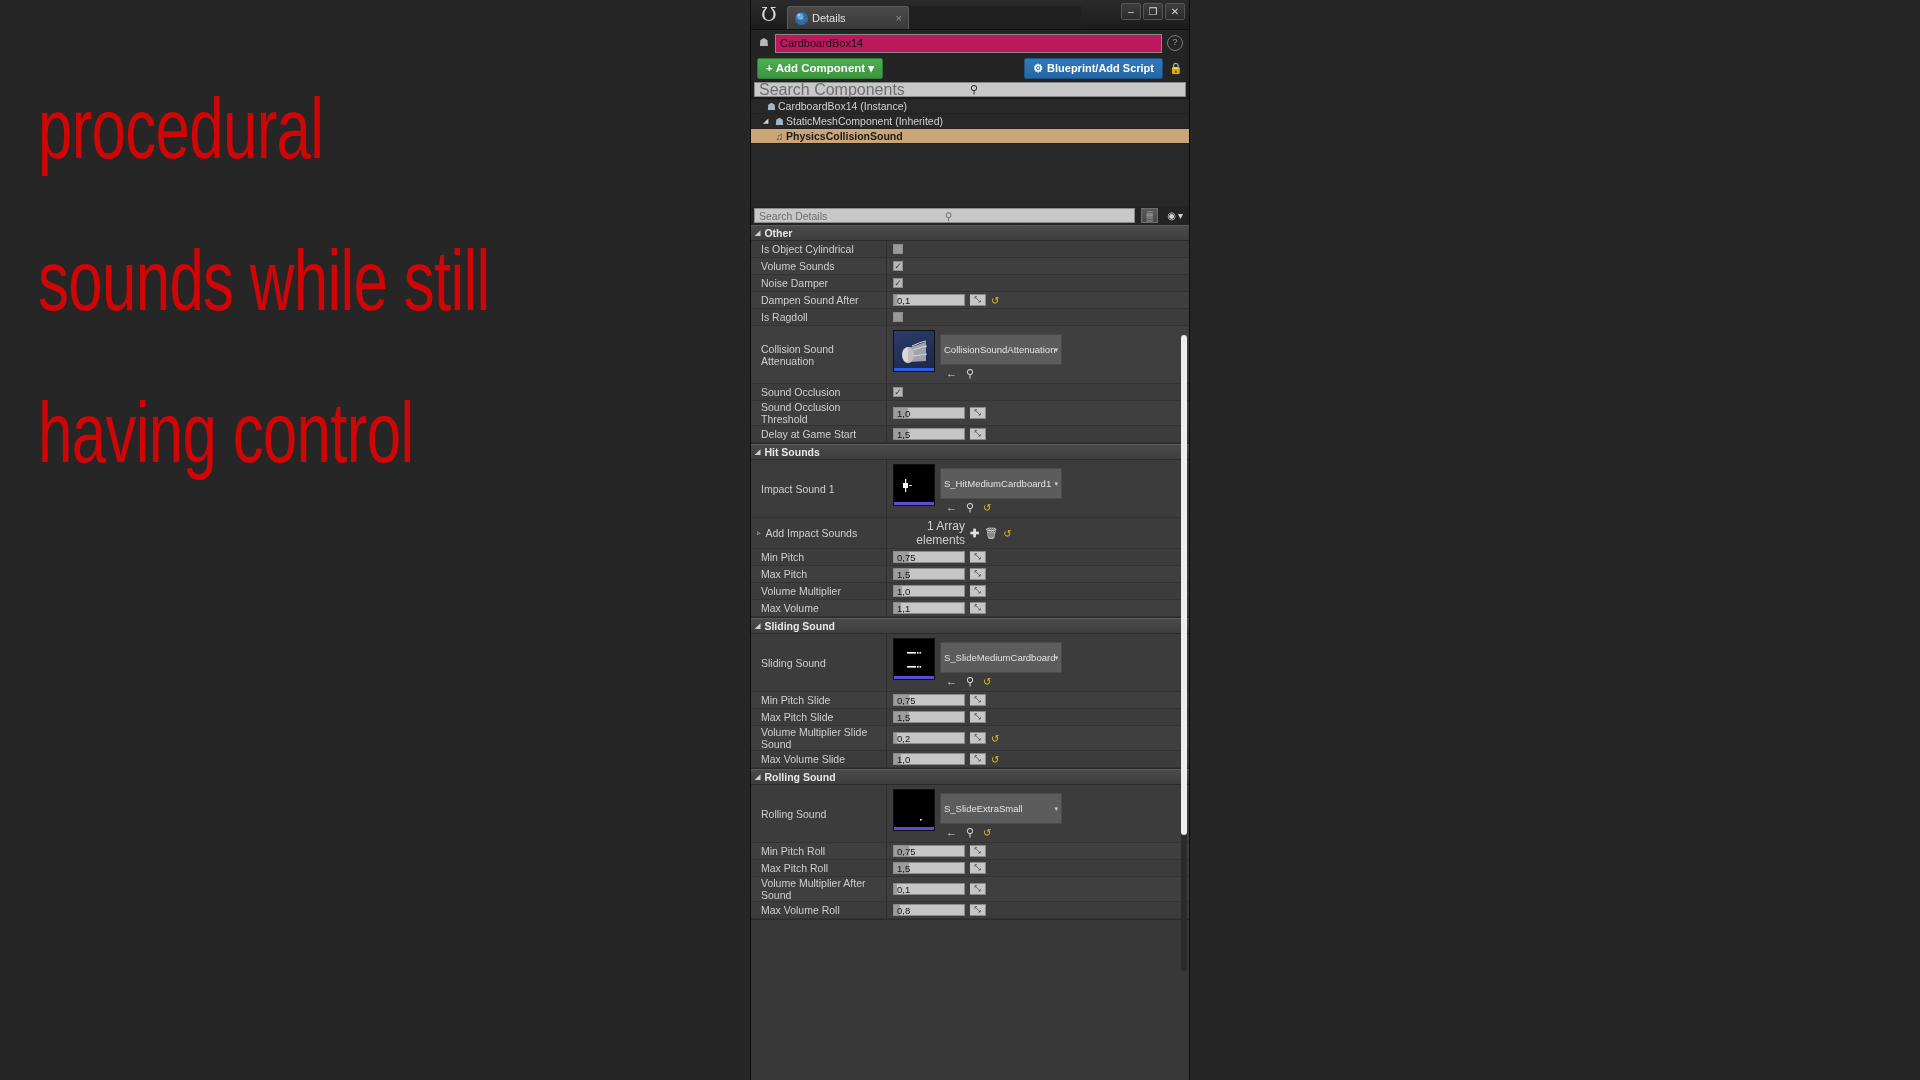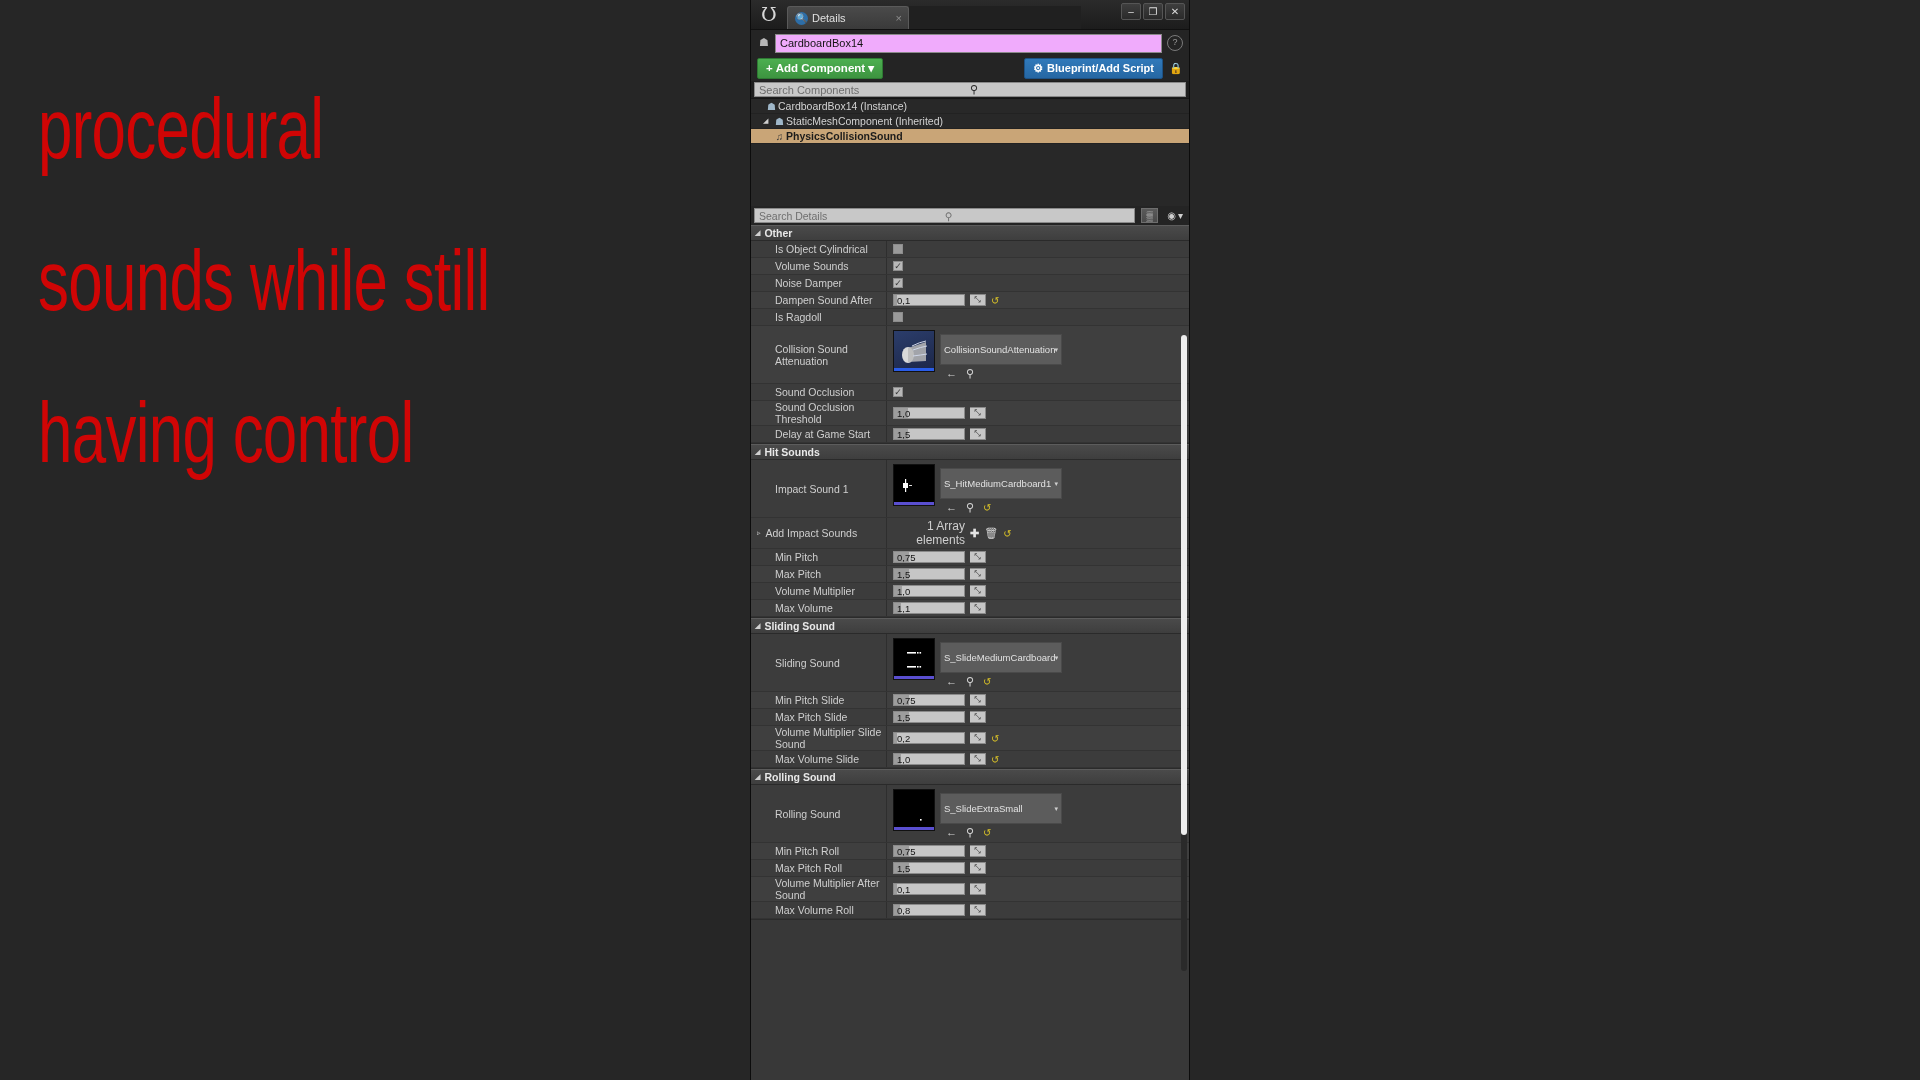--- a/index.html
+++ b/index.html
@@ -69,21 +69,21 @@
     color:#dcdcdc;font-size:10px;line-height:1;
   }
 
   
   .namerow{
     display:flex;align-items:center;height:20px;
     padding:3px 6px 2px 6px;background:#242424;
   }
   .namerow .nicon{width:14px;height:14px;margin-right:4px;color:#b8b8b8;font-size:11px;text-align:center;}
   .nameinput{
-    flex:1;height:19px;background:#f0abfc;border:1px solid #8a8a8a;
+    flex:1;height:19px;background:#be185d;border:1px solid #8a8a8a;
     font-size:11px;color:#141414;padding:0 4px;line-height:16px;
     box-sizing:border-box;
   }
   .helpbtn{
     width:14px;height:14px;border-radius:50%;border:1px solid #7a7a7a;
     margin-left:5px;color:#9a9a9a;font-size:9px;text-align:center;line-height:13px;
   }
 
   
   .toolbar{display:flex;align-items:center;height:22px;padding:2px 6px;background:#242424;gap:6px;}
@@ -102,21 +102,21 @@
     padding:0 8px;height:19px;line-height:19px;
     display:flex;align-items:center;gap:4px;
   }
   .lockicon{width:14px;color:#9a9a9a;font-size:11px;text-align:right;}
 
   
   .searchcomp{
     margin:1px 3px;height:15px;background:#c8c8c8;border:1px solid #8a8a8a;
     display:flex;align-items:center;padding:0 4px;box-sizing:border-box;
   }
-  .searchcomp span{font-size:11px;color:#6e6e6e;flex:1;}
+  .searchcomp span{font-size:16px;color:#6e6e6e;flex:1;}
   .searchcomp .mag{font-size:11px;color:#2a2a2a;}
 
   
   .tree{background:#282828;border-top:1px solid #161616;min-height:78px;}
   .trow{display:flex;align-items:center;height:14px;font-size:10.5px;color:#d2d2d2;
         border-bottom:1px solid #222;padding-left:4px;}
   .trow.sel{background:#c9a577;color:#1b1b1b;font-weight:bold;}
   .trow .arrow{width:10px;font-size:7px;color:#cfcfcf;}
   .trow .ticon{width:13px;text-align:center;font-size:10px;color:#9fb7c9;}
   .trow.sel .ticon{color:#3c3c3c;}
@@ -145,21 +145,21 @@
     font-size:10.5px;font-weight:bold;color:#e8e8e8;
   }
   .cathead .ca{font-size:7px;margin-right:4px;color:#d0d0d0;}
   .catbody{background:#3c3c3c;border-bottom:1px solid #2b2b2b;}
   .prow{
     display:flex;align-items:center;min-height:16px;
     border-bottom:1px solid #333;
   }
   .prow:nth-child(even){background:#3f3f3f;}
   .plabel{
-    width:136px;min-width:136px;padding-left:24px;box-sizing:border-box;
+    width:136px;min-width:136px;padding-left:10px;box-sizing:border-box;
     font-size:10.5px;color:#cfcfcf;
     border-right:1px solid #2e2e2e;align-self:stretch;
     display:flex;align-items:center;
   }
   .pval{flex:1;display:flex;align-items:center;padding:1px 0 1px 6px;gap:5px;}
 
   .cb{
     width:10px;height:10px;background:#b8b8b8;border:1px solid #8c8c8c;
     display:flex;align-items:center;justify-content:center;box-sizing:border-box;
   }

